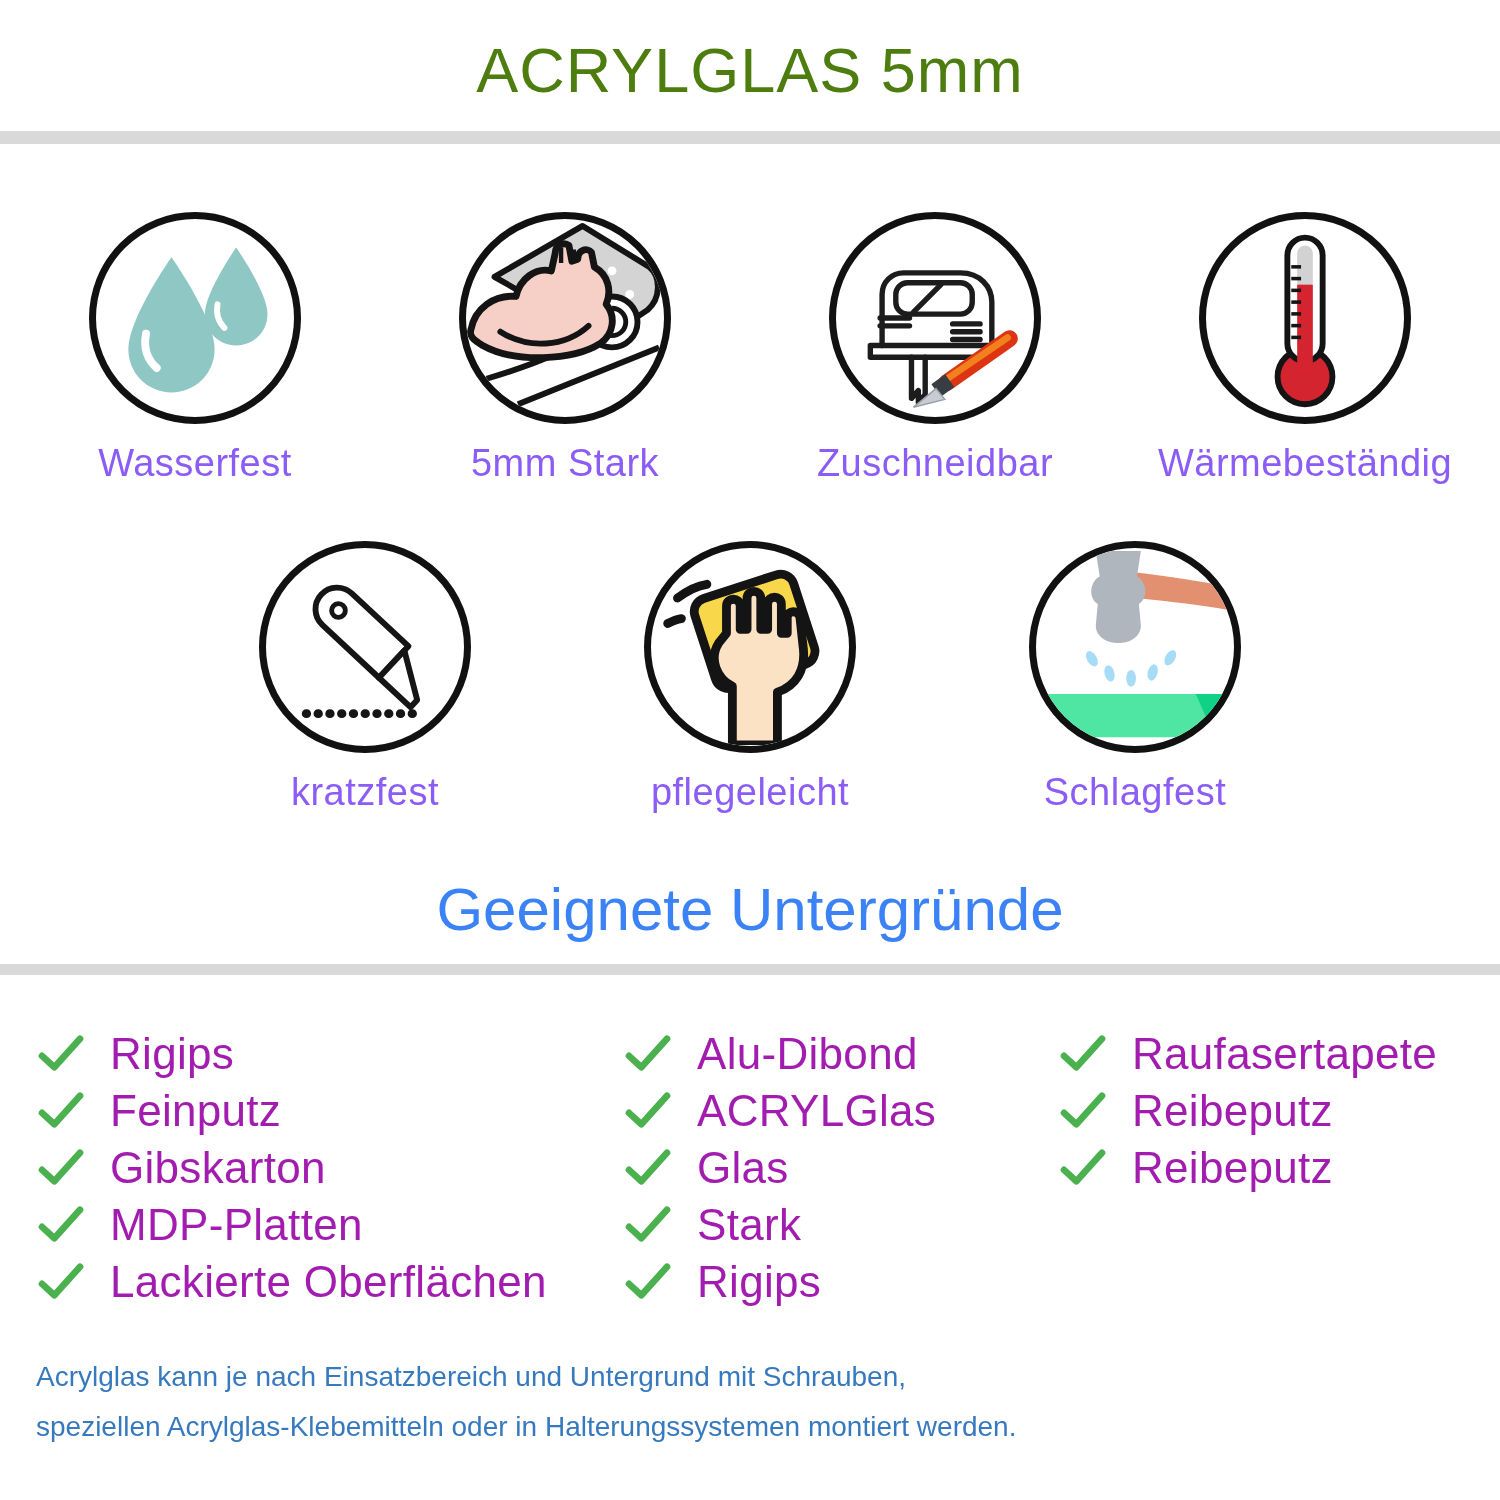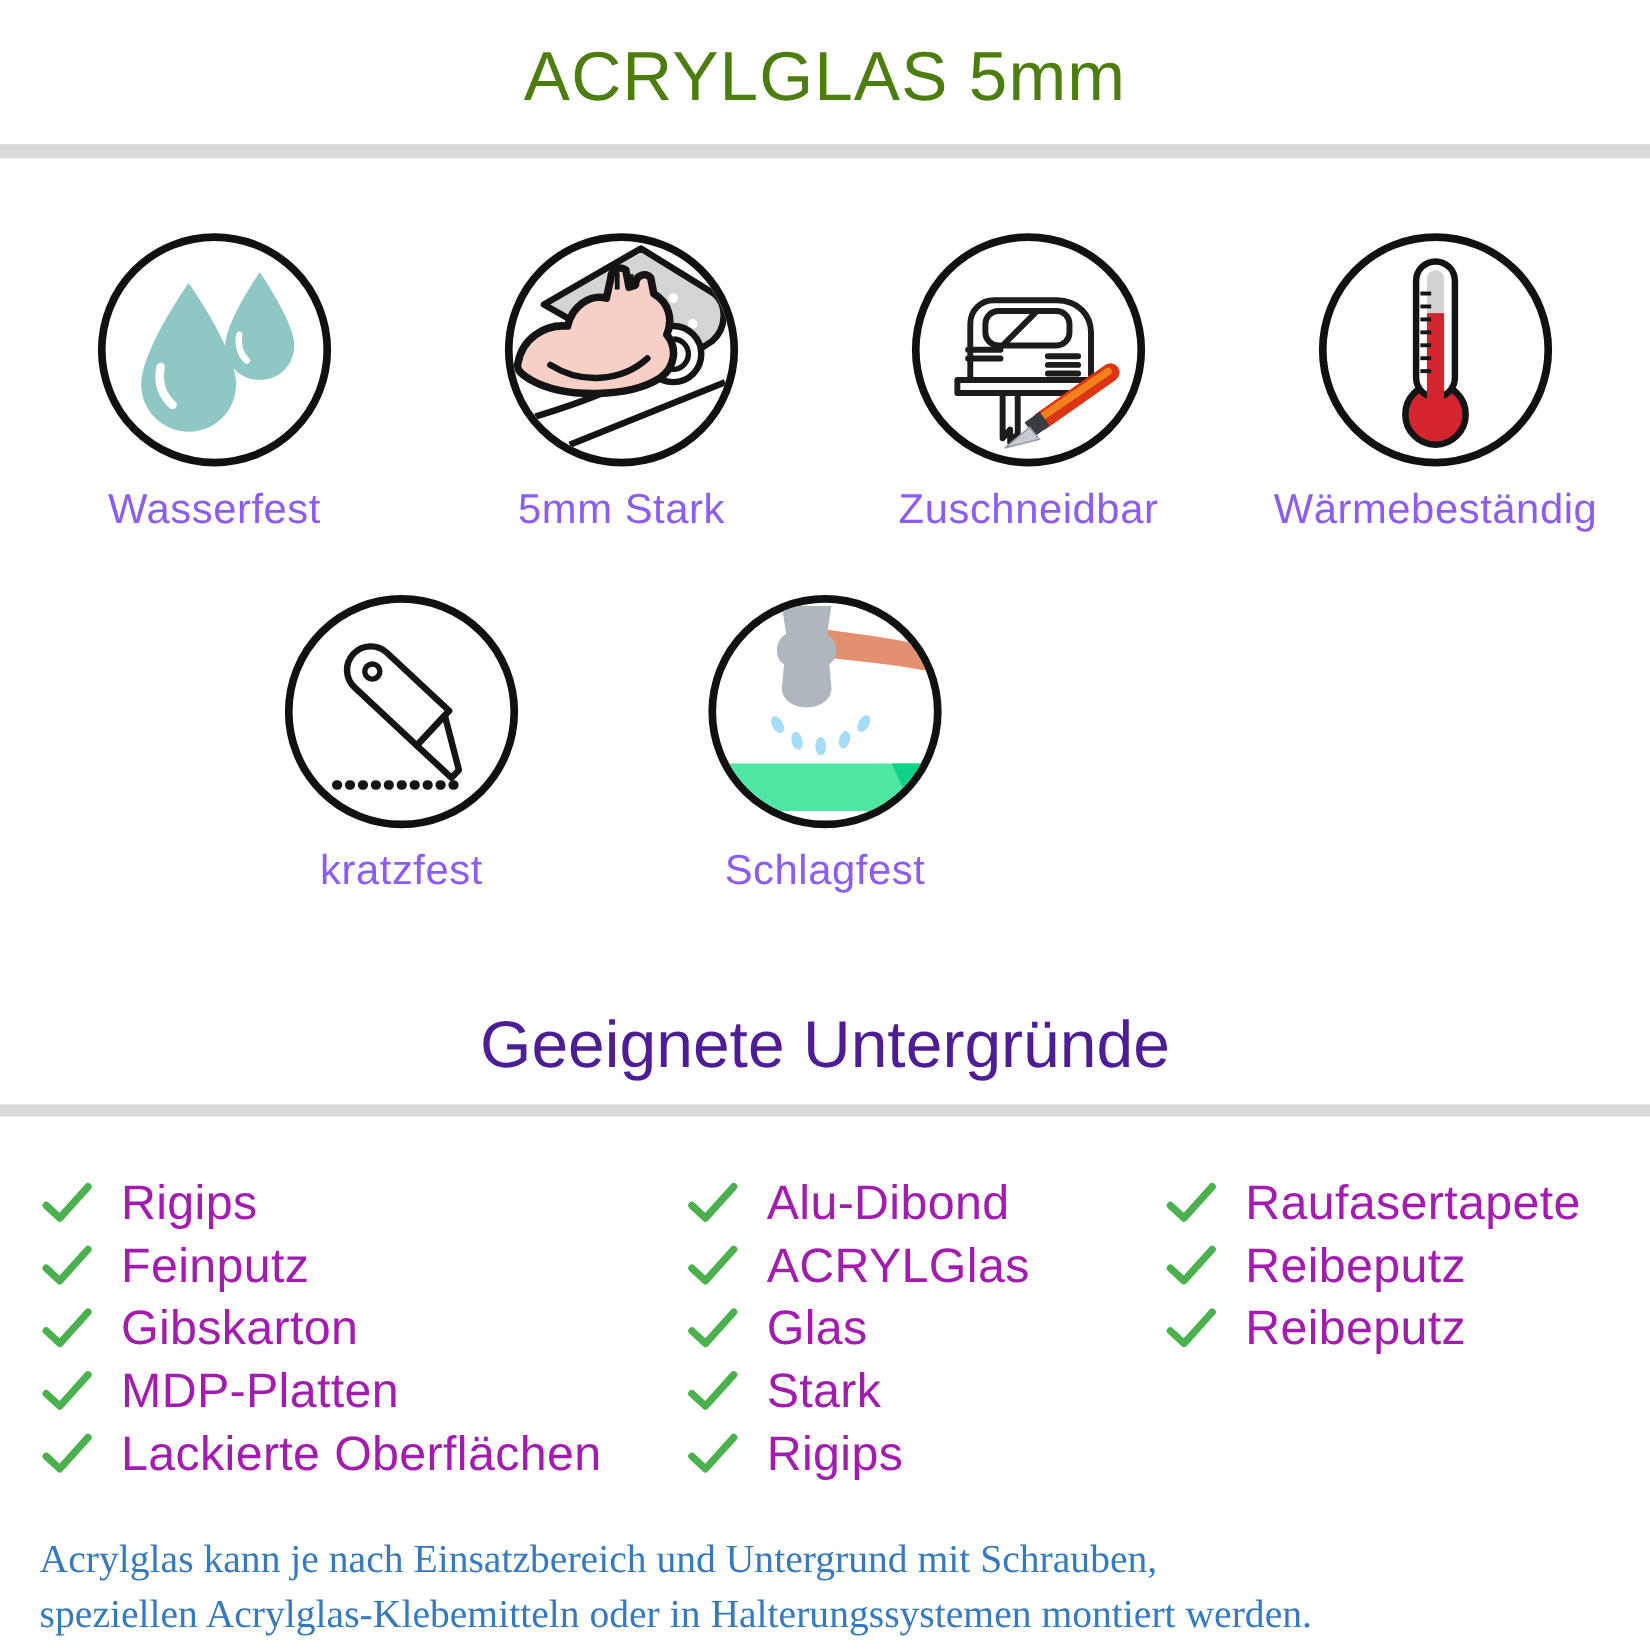--- a/index.html
+++ b/index.html
@@ -14,33 +14,33 @@
 
   .features { display:grid; }
   .features.row1 { grid-template-columns:repeat(4,1fr); margin-top:68px; padding:0 10px; }
   .features.row2 { grid-template-columns:repeat(3,385px); justify-content:center; margin-top:56px; }
   .feature { display:flex; flex-direction:column; align-items:center; }
   .icon-circle { width:212px; height:212px; border:7px solid #111111; border-radius:50%;
     background:#ffffff; overflow:hidden; display:flex; align-items:center; justify-content:center; }
   .icon-circle svg { width:196px; height:196px; }
   .feature-label { margin-top:18px; font-size:38px; letter-spacing:0.5px; color:#8b5cf6; }
 
-  .section-title { margin-top:100px; text-align:center; font-size:60px;
-    font-weight:500; color:#4c1d95; line-height:1.2; }
+  .section-title { margin-top:60px; text-align:center; font-size:60px;
+    font-weight:500; color:#3b82f6; line-height:1.2; }
 
   .substrates { display:flex; margin-top:50px; padding-left:38px; }
   .substrate-col1 { width:587px; }
   .substrate-col2 { width:435px; }
   .substrate-col3 { flex:1; }
   .check-item { display:flex; align-items:center; height:57px; }
   .check-item svg { width:46px; height:38px; flex:0 0 46px; margin-right:26px; }
   .check-item span { font-size:44px; font-weight:500; color:#a21caf; letter-spacing:0.3px; white-space:nowrap; }
 
   .footer-note { margin-top:42px; padding-left:36px; color:#3679BE;
-    font-size:36px; line-height:50px;font-family:Liberation Serif, serif; }
+    font-size:28px; line-height:50px; }
 </style>
 </head>
 <body>
 
 <h1 class="page-title">ACRYLGLAS 5mm</h1>
 <div class="divider"></div>
 
 <section class="features row1">
 
   <div class="feature">
@@ -126,20 +126,33 @@
           <path d="M61,66 h79 v44 h-79 a22,22 0 0 1 0,-44 Z"></path>
           <circle cx="63" cy="88" r="7" stroke-width="5"></circle>
           <path d="M140,72 L184,100 L184,110 L140,110 Z"></path>
         </g>
         <path d="M40,168 H160" stroke="#151515" stroke-width="9" stroke-linecap="round" stroke-dasharray="0.5 11.5" fill="none"></path>
       </svg>
     </div>
     <div class="feature-label">kratzfest</div>
   </div>
 
+  <div class="feature">
+    <div class="icon-circle">
+      <svg viewBox="0 0 200 200">
+        <path d="M26,50 q16,-12 30,-14" fill="none" stroke="#141414" stroke-width="9" stroke-linecap="round"></path>
+        <path d="M16,76 q8,-4 14,-5" fill="none" stroke="#141414" stroke-width="9" stroke-linecap="round"></path>
+        <g transform="rotate(-18 105 85)">
+          <rect x="52" y="36" width="106" height="96" rx="14" fill="#F8D84A" stroke="#141414" stroke-width="9"></rect>
+        </g>
+        <path d="M82,200 L82,140 C66,132 58,112 68,96 L76,86 L76,58 C76,49 90,49 90,58 L90,82 L97,82 L97,50 C97,41 111,41 111,50 L111,82 L118,82 L118,56 C118,47 132,47 132,56 L132,86 L138,86 L138,70 C138,62 150,62 151,70 L154,98 C158,124 146,140 128,146 L128,200 Z" fill="#FBE2C4" stroke="#141414" stroke-width="9" stroke-linejoin="round"></path>
+      </svg>
+    </div>
+    <div class="feature-label">pflegeleicht</div>
+  </div>
 
   <div class="feature">
     <div class="icon-circle">
       <svg viewBox="0 0 200 200">
         <path d="M6,148 H192 L180,192 H18 Z" fill="#4EE6A2"></path>
         <polygon points="162,148 192,148 174,175" fill="#10D287"></polygon>
         <path d="M102,24 C140,29 170,33 194,39 C202,42 202,60 194,62 C168,57 138,54 102,50 Z" fill="#E29070"></path>
         <path d="M60,2 L106,2 L102,28 C112,33 114,50 104,56 L106,78 C106,90 94,96 83,96 C72,96 60,90 60,78 L62,56 C52,50 54,33 64,28 Z" fill="#B0B6BE"></path>
         <g fill="#A7DCF7">
           <ellipse cx="56" cy="112" rx="5" ry="8.5" transform="rotate(-30 56 112)"></ellipse>

